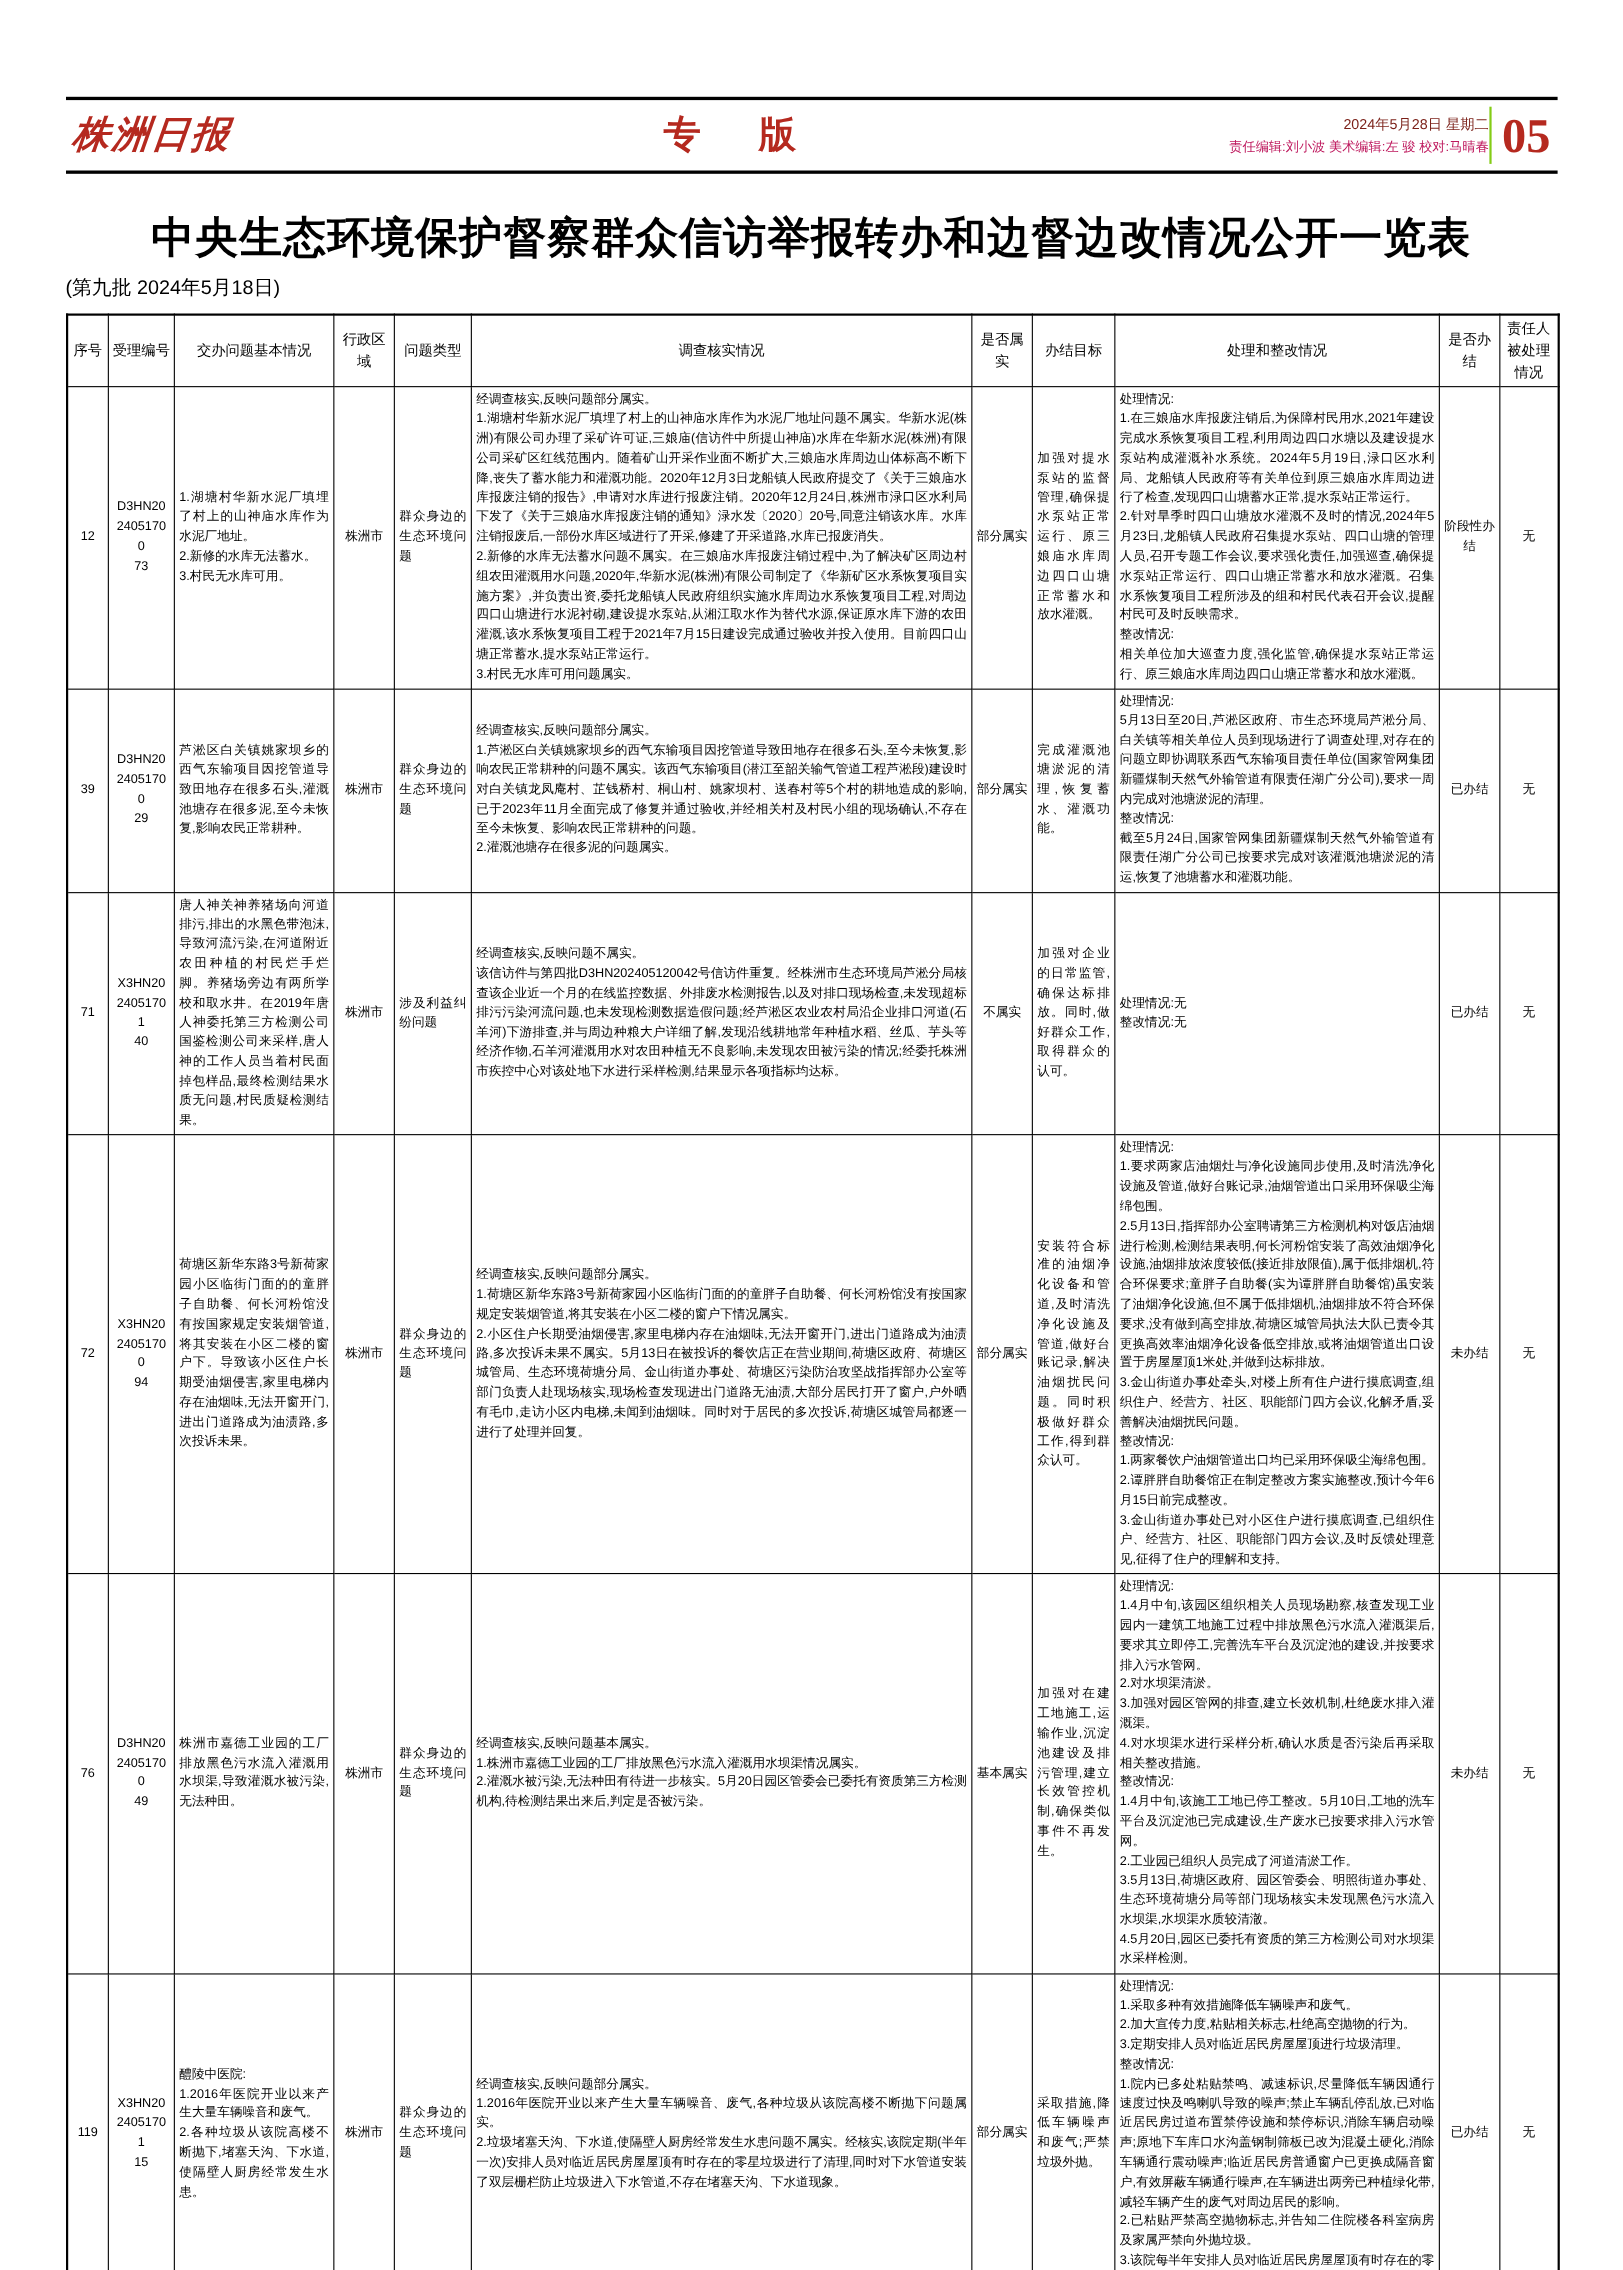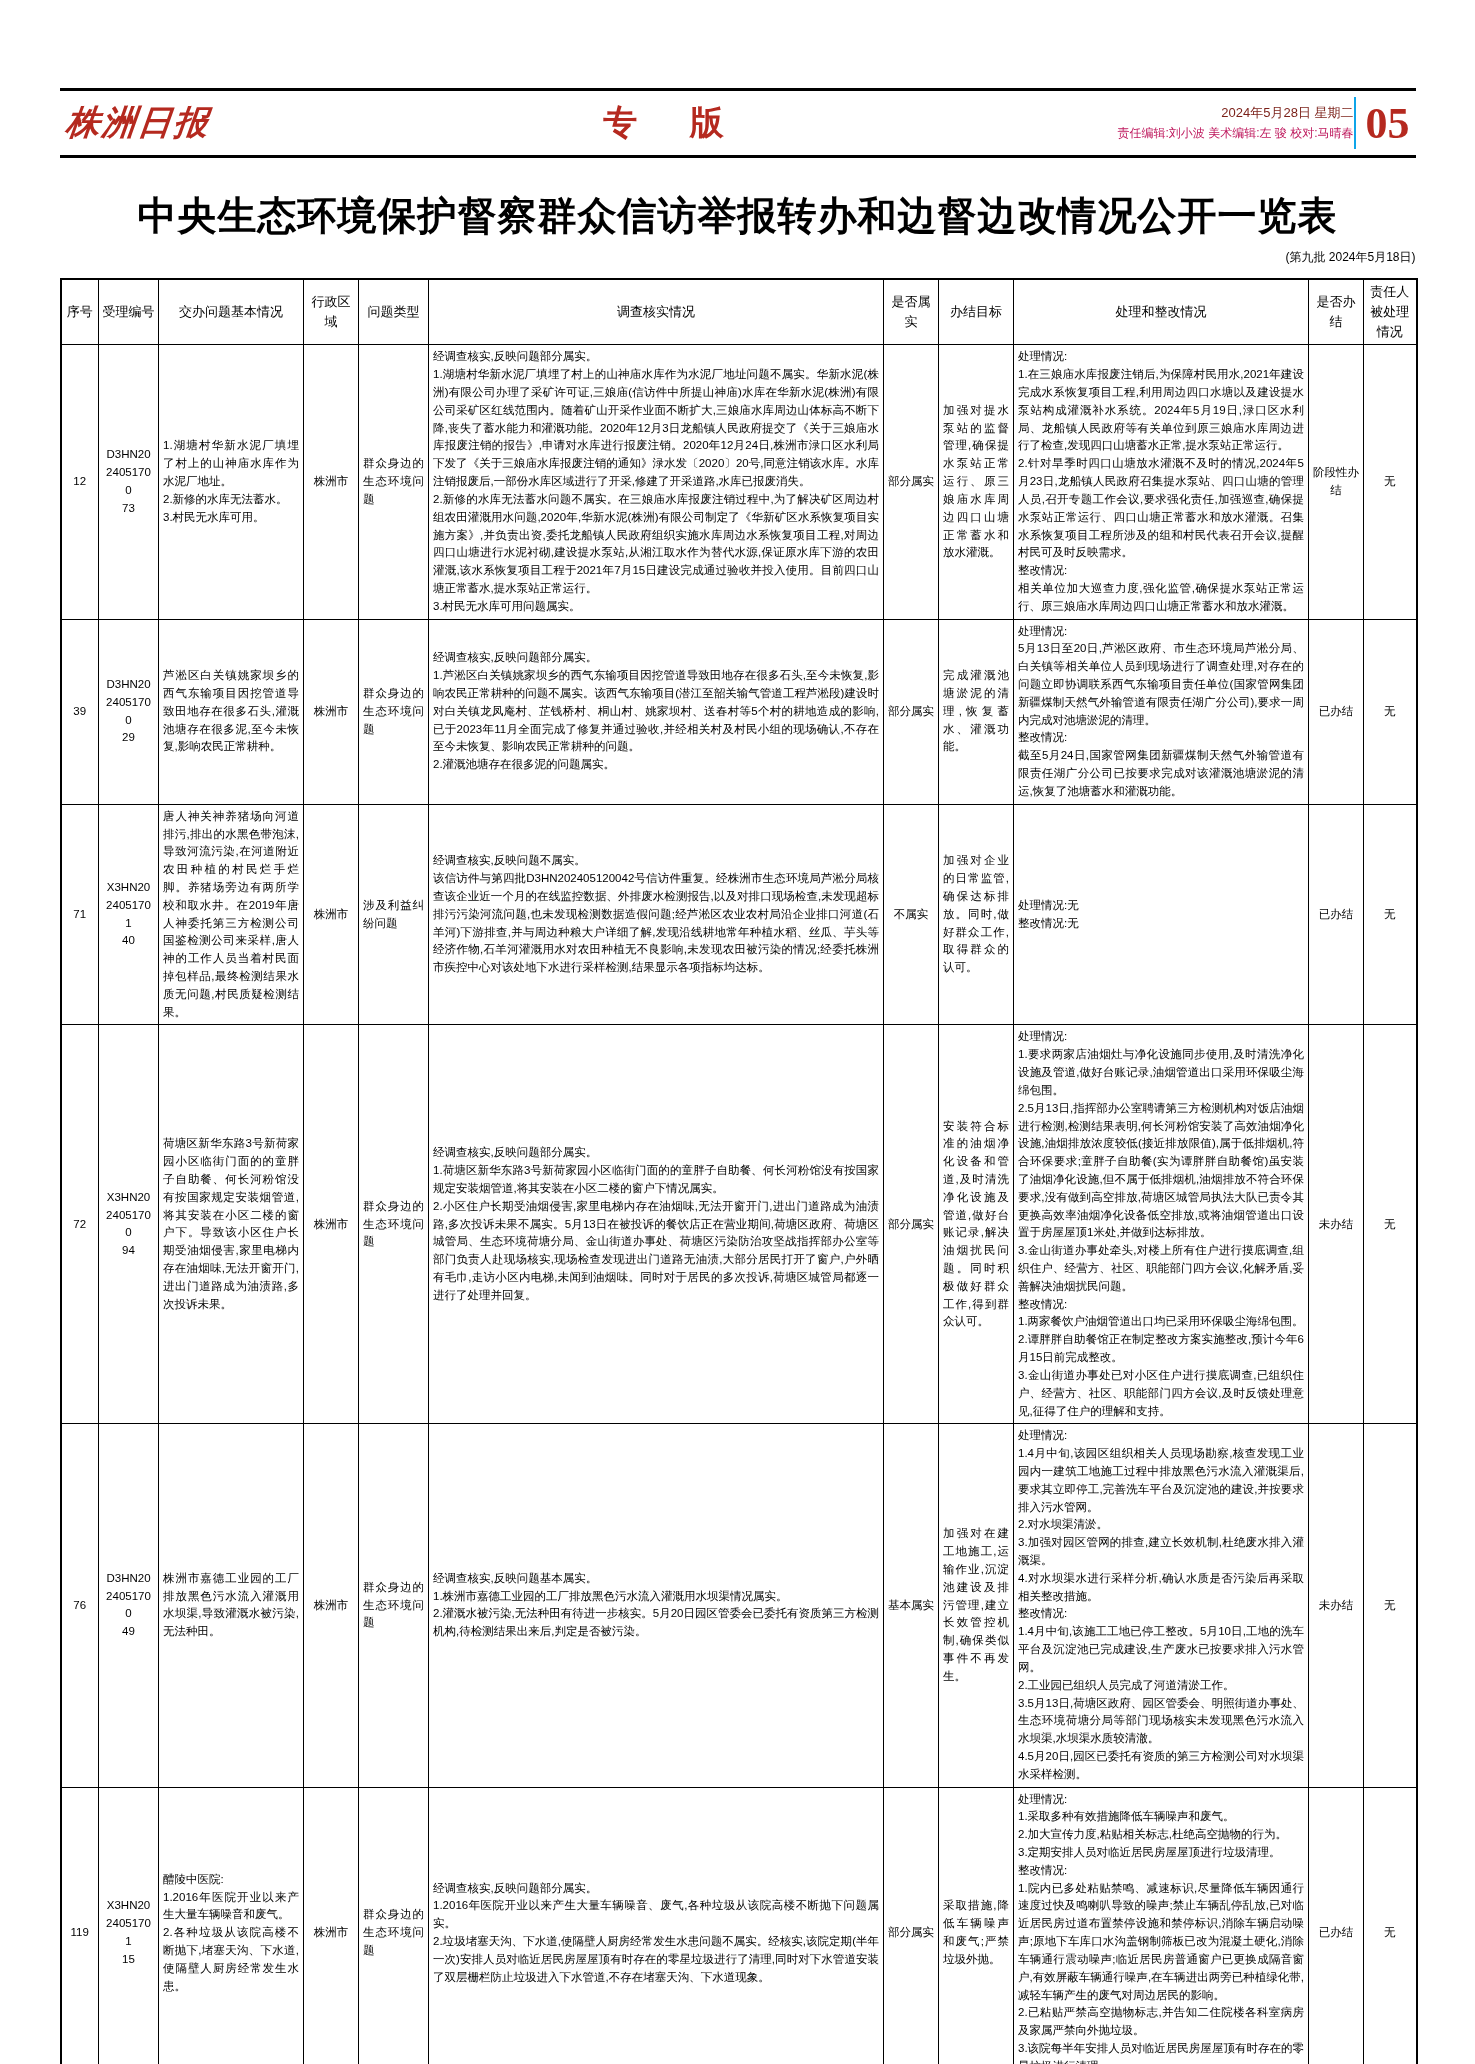--- a/index.html
+++ b/index.html
@@ -17,26 +17,26 @@
     font-size:34px; font-weight:bold; font-style:italic; transform:skewX(-6deg);
     letter-spacing:2px; white-space:nowrap;
   }
   .edition {
     flex:1; text-align:center; color:#b5291f; font-size:34px; font-weight:bold;
     font-family:"Liberation Serif","DejaVu Serif",serif; letter-spacing:22px; text-indent:22px;
   }
   .mast-right { text-align:right; line-height:1.6; white-space:nowrap; }
   .mast-date { color:#7a1f17; font-size:13px; }
   .mast-editors { color:#be185d; font-size:12px; }
-  .page-no-wrap { border-left:2px solid #0ea5e9; padding-left:10px; height:52px; display:flex; align-items:center; }
+  .page-no-wrap { border-left:2px solid #84cc16; padding-left:10px; height:52px; display:flex; align-items:center; }
   .page-no { color:#b5291f; font-size:44px; font-family:"Liberation Serif","DejaVu Serif",serif; font-weight:bold; }
 
   
   .main-title { margin-top:31px; text-align:center; font-size:39px; font-weight:bold; letter-spacing:1px; }
-  .sub-title { margin-top:6px; text-align:right; font-size:12px; }
+  .sub-title { margin-top:6px; text-align:left; font-size:18px; }
 
   
   table.report { margin-top:12px; border-collapse:collapse; table-layout:fixed; width:1356px; border:2px solid #000; }
   table.report th, table.report td {
     border:1px solid #000; vertical-align:middle; padding:3px 4px;
     font-size:11.5px; line-height:1.55; white-space:pre-wrap; word-break:break-all;
   }
   table.report th { font-size:13px; font-weight:normal; text-align:center; height:46px; padding:2px; }
   td.c { text-align:center;margin-left:28px; }
   td.l { text-align:justify; text-align-last:left; }

